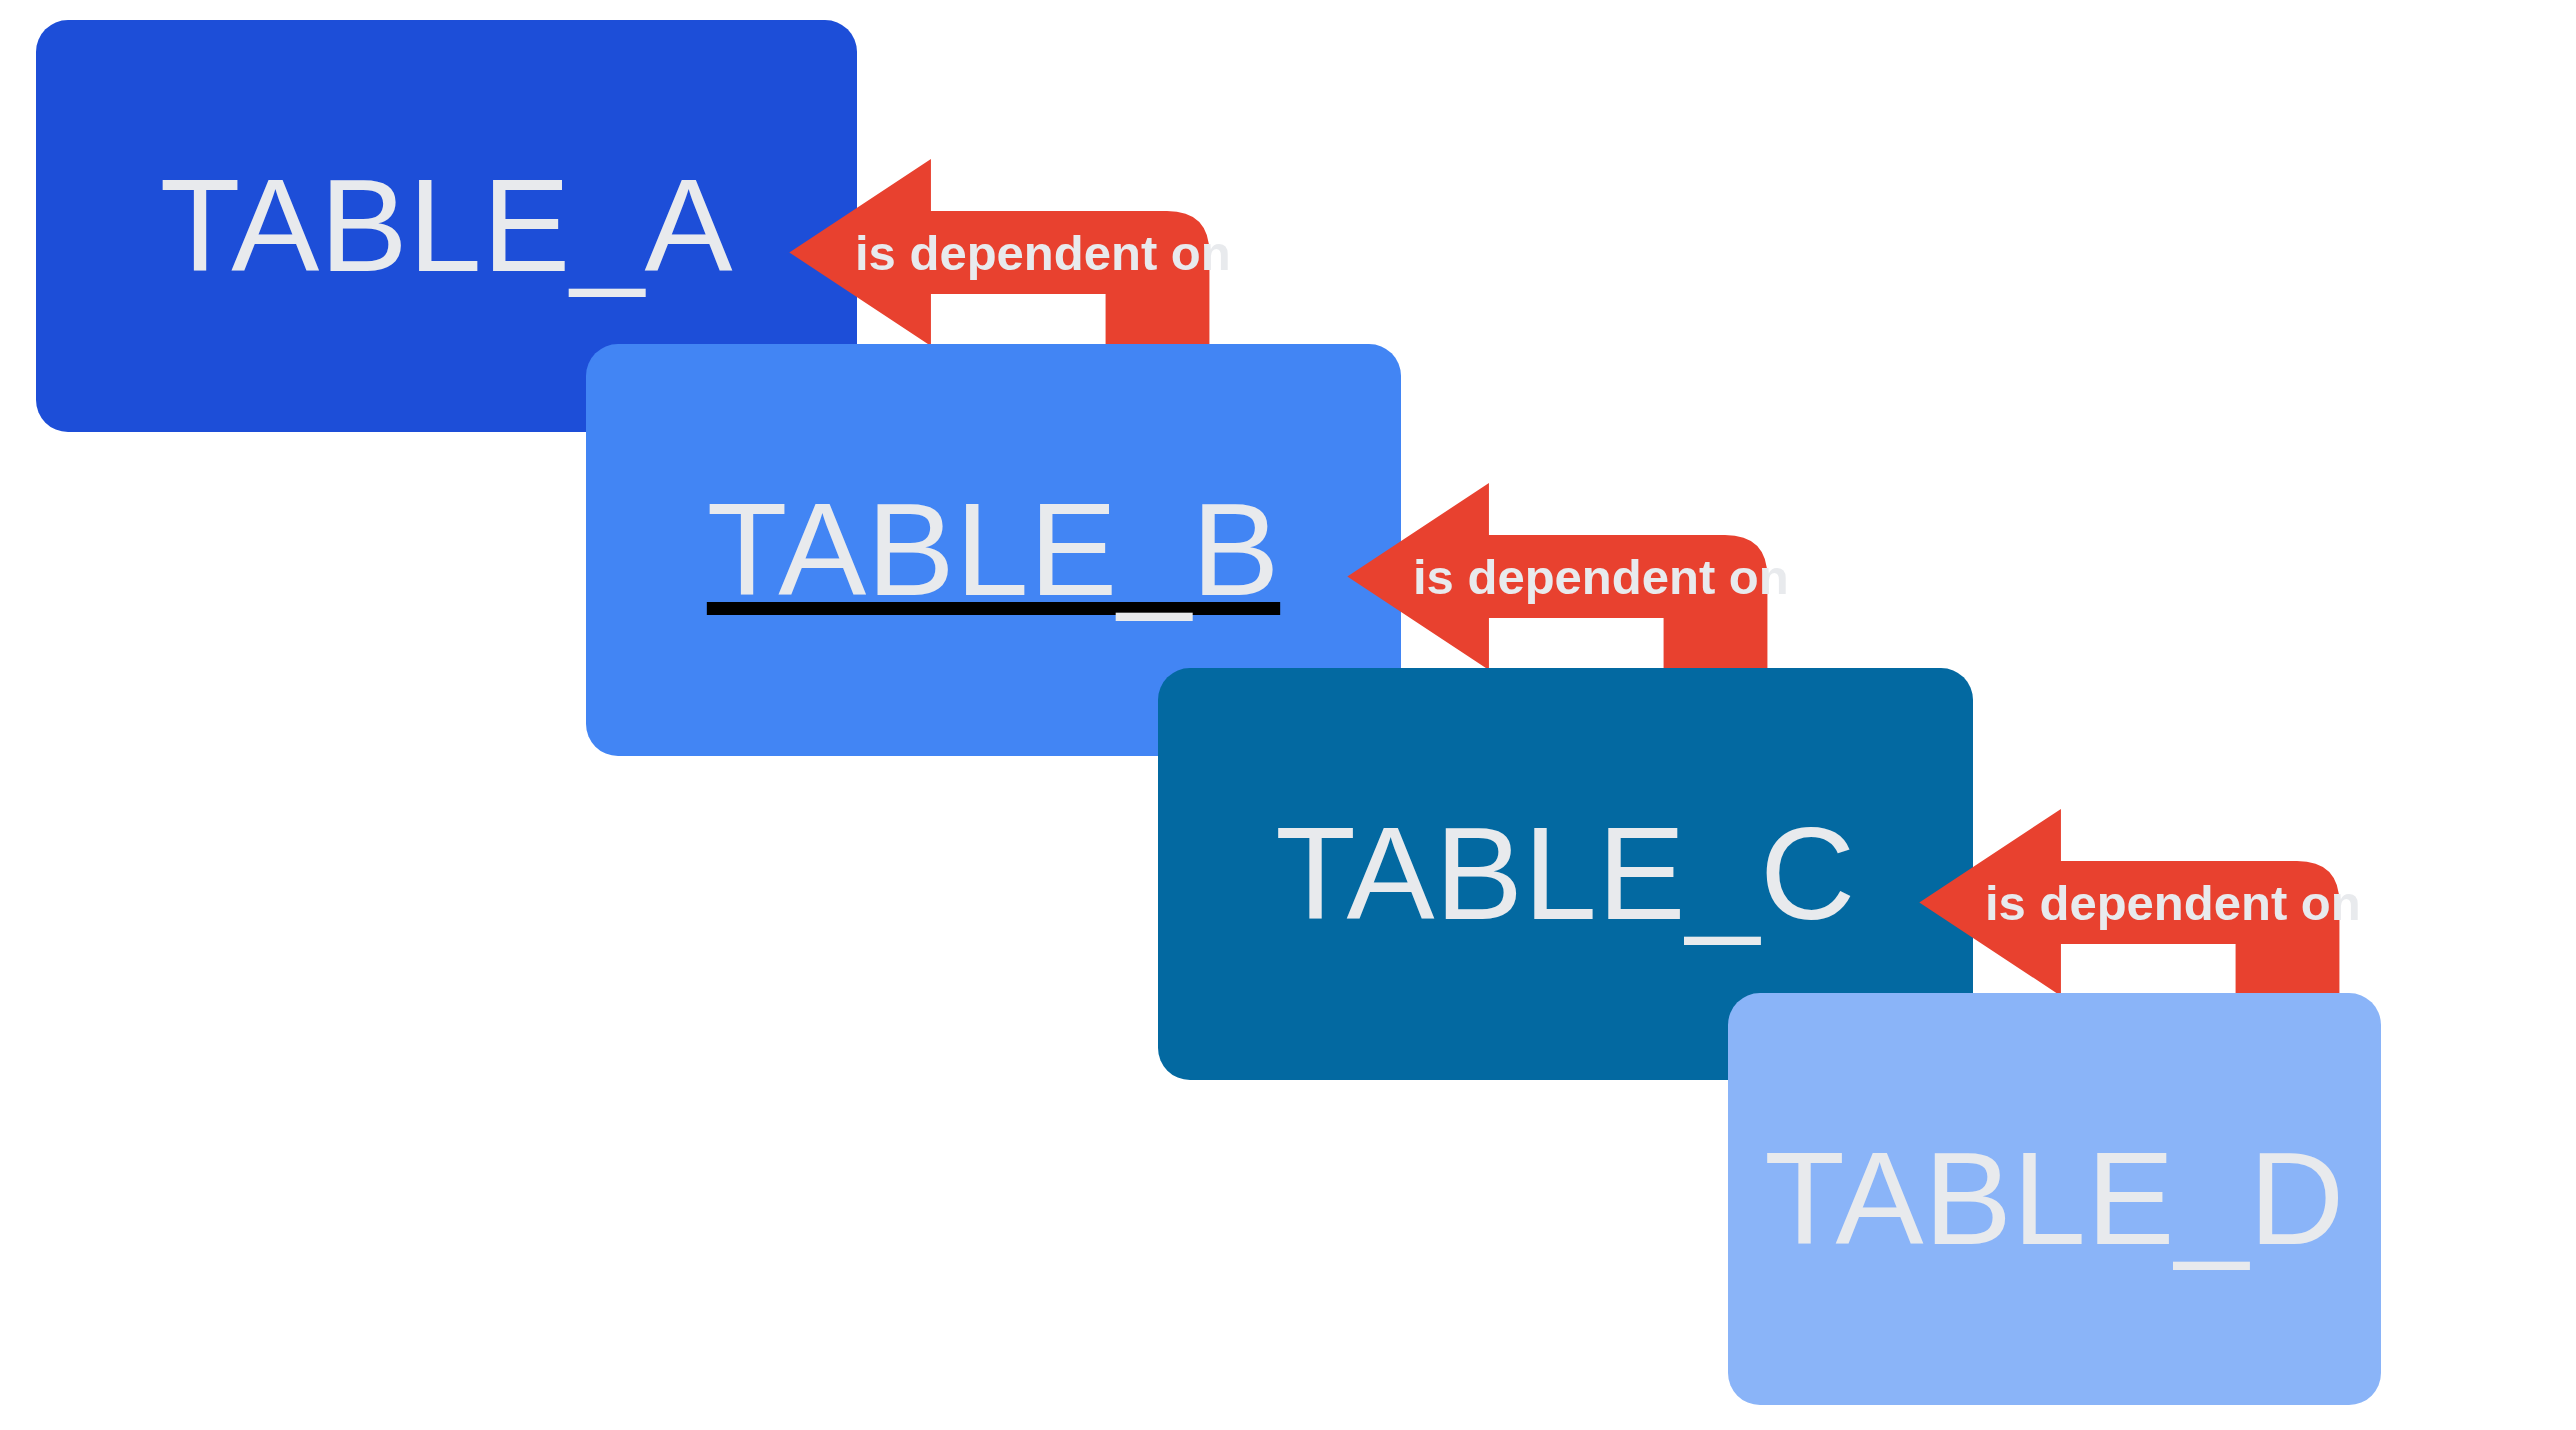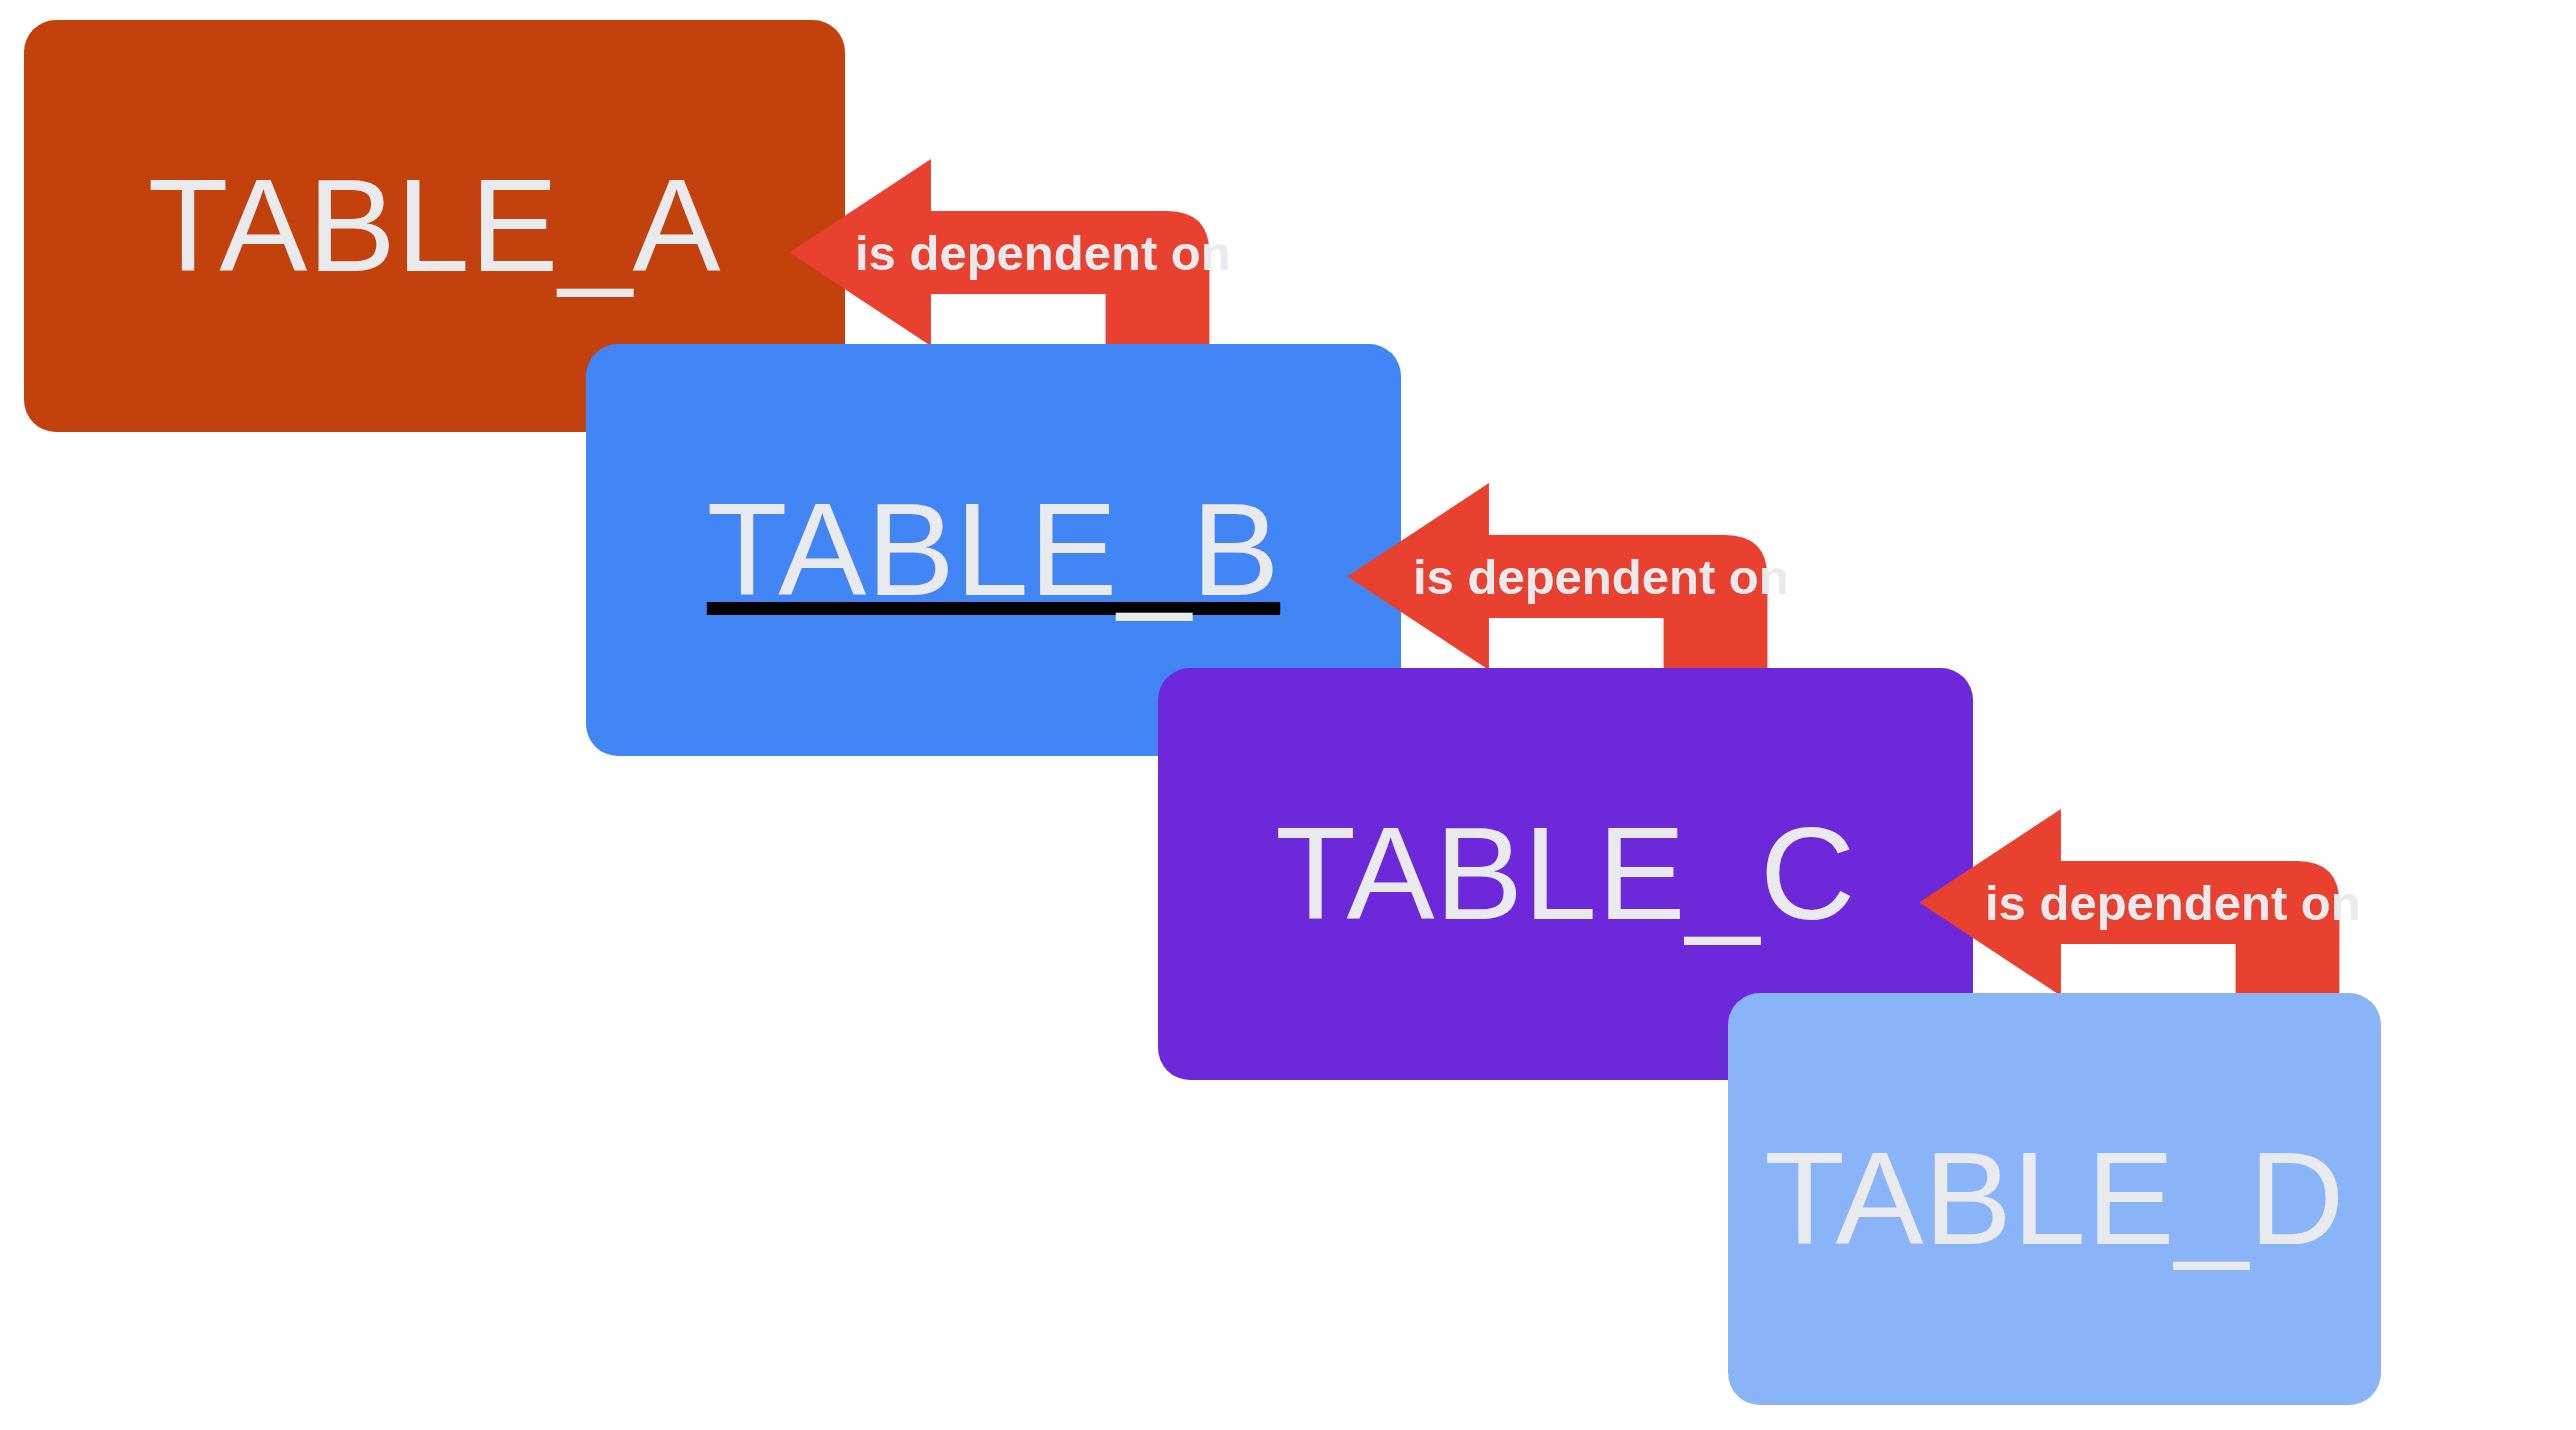--- a/index.html
+++ b/index.html
@@ -100,29 +100,29 @@
                L 445 250
                L 335 250
                L 335 143
                L 150 143
                L 150 198
                Z" fill="#E8412F"></path>
     </svg>
     <span class="edge-label" style="left:66px; top:70px;">is dependent on</span>
   </div>
 
-  <div class="node" style="left:24px; top:20px; width:821px; height:412px; background:#c2410c; z-index:1;">
+  <div class="node" style="left:36px; top:20px; width:821px; height:412px; background:#1d4ed8; z-index:1;">
     <span class="node-label">TABLE_A</span>
   </div>
 
   <div class="node" style="left:586px; top:344px; width:815px; height:412px; background:#4285F4; z-index:3;text-decoration:underline;">
     <span class="node-label">TABLE_B</span>
   </div>
 
-  <div class="node" style="left:1158px; top:668px; width:815px; height:412px; background:#6d28d9; z-index:5;">
+  <div class="node" style="left:1158px; top:668px; width:815px; height:412px; background:#0369a1; z-index:5;">
     <span class="node-label">TABLE_C</span>
   </div>
 
   <div class="node" style="left:1728px; top:993px; width:653px; height:412px; background:#8AB4F8; z-index:7;">
     <span class="node-label">TABLE_D</span>
   </div>
 
 </div>
 
 

